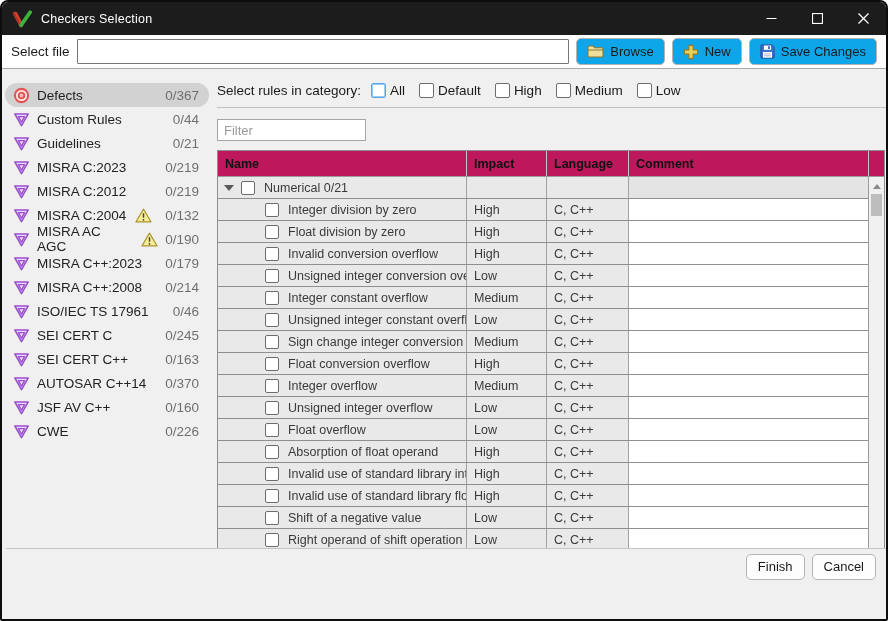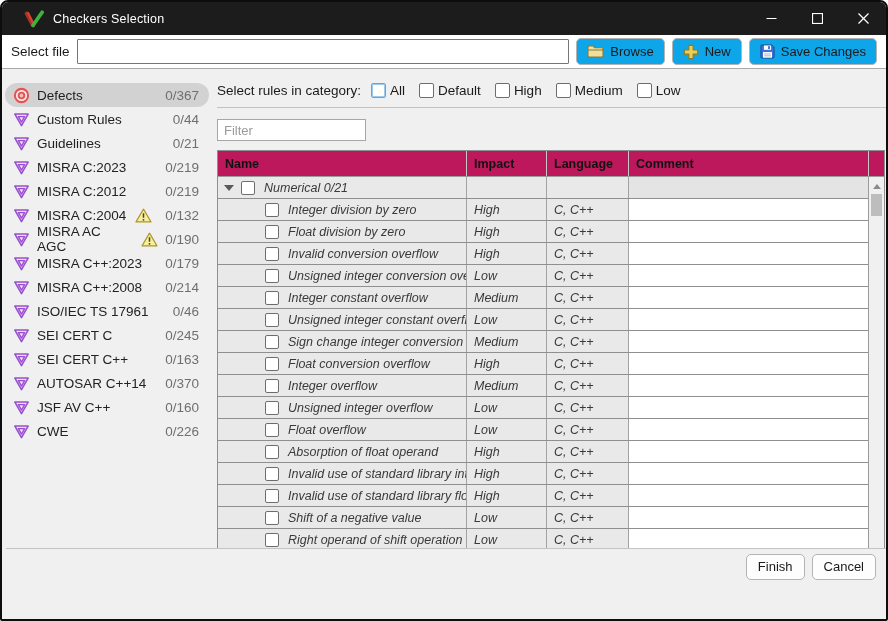--- a/index.html
+++ b/index.html
@@ -11,21 +11,21 @@
     border: 2px solid #0d0d0d;
     border-radius: 8px 8px 2px 2px;
     overflow: hidden;
     background: #f0f0f0;
     position: relative;
   }
 
   
   .titlebar {
     height: 33px; background: #1c1c1c; color: #ffffff;
-    display: flex; align-items: center; padding-left: 22px;
+    display: flex; align-items: center; padding-left: 10px;
   }
   .titlebar .logo { width: 20px; height: 18px; margin-right: 9px; }
   .titlebar .title { font-size: 12.5px; letter-spacing: 0.2px; }
   .win-controls { margin-left: auto; display: flex; height: 100%; }
   .win-btn { width: 46px; height: 100%; display: flex; align-items: center; justify-content: center; }
   .win-btn svg { display: block; }
 
   
   .filebar {
     height: 34px; background: #ffffff; border-bottom: 1px solid #a9a9a9;
@@ -86,21 +86,21 @@
   .thead {
     display: grid; grid-template-columns: 248px 80px 82px 1fr 16px;
     height: 26px; background: #be185d; border-bottom: 1px solid #9b9b9b;
   }
   .th {
     font-weight: bold; font-size: 12.5px; color: #111;
     display: flex; align-items: center; padding-left: 7px;
     border-left: 1px solid #c6c6c6; overflow: hidden; white-space: nowrap;
   }
   .th:first-child { border-left: none; }
-  .rows-area { position: absolute; left: 0; right: 16px; top: 26px; bottom: 0; font-style: italic; }
+  .rows-area { position: absolute; left: 0; right: 16px; top: 26px; bottom: 0; }
   .trow {
     display: grid; grid-template-columns: 248px 80px 82px 1fr;
     height: 22px; border-bottom: 1px solid #8f8f8f; background: #e9e9e9;
   }
   .td {
     display: flex; align-items: center; font-size: 12.5px; color: #3a3a3a;
     padding-left: 7px; border-left: 1px solid #a2a2a2;
     overflow: hidden; white-space: nowrap;
   }
   .td:first-child { border-left: none; }

